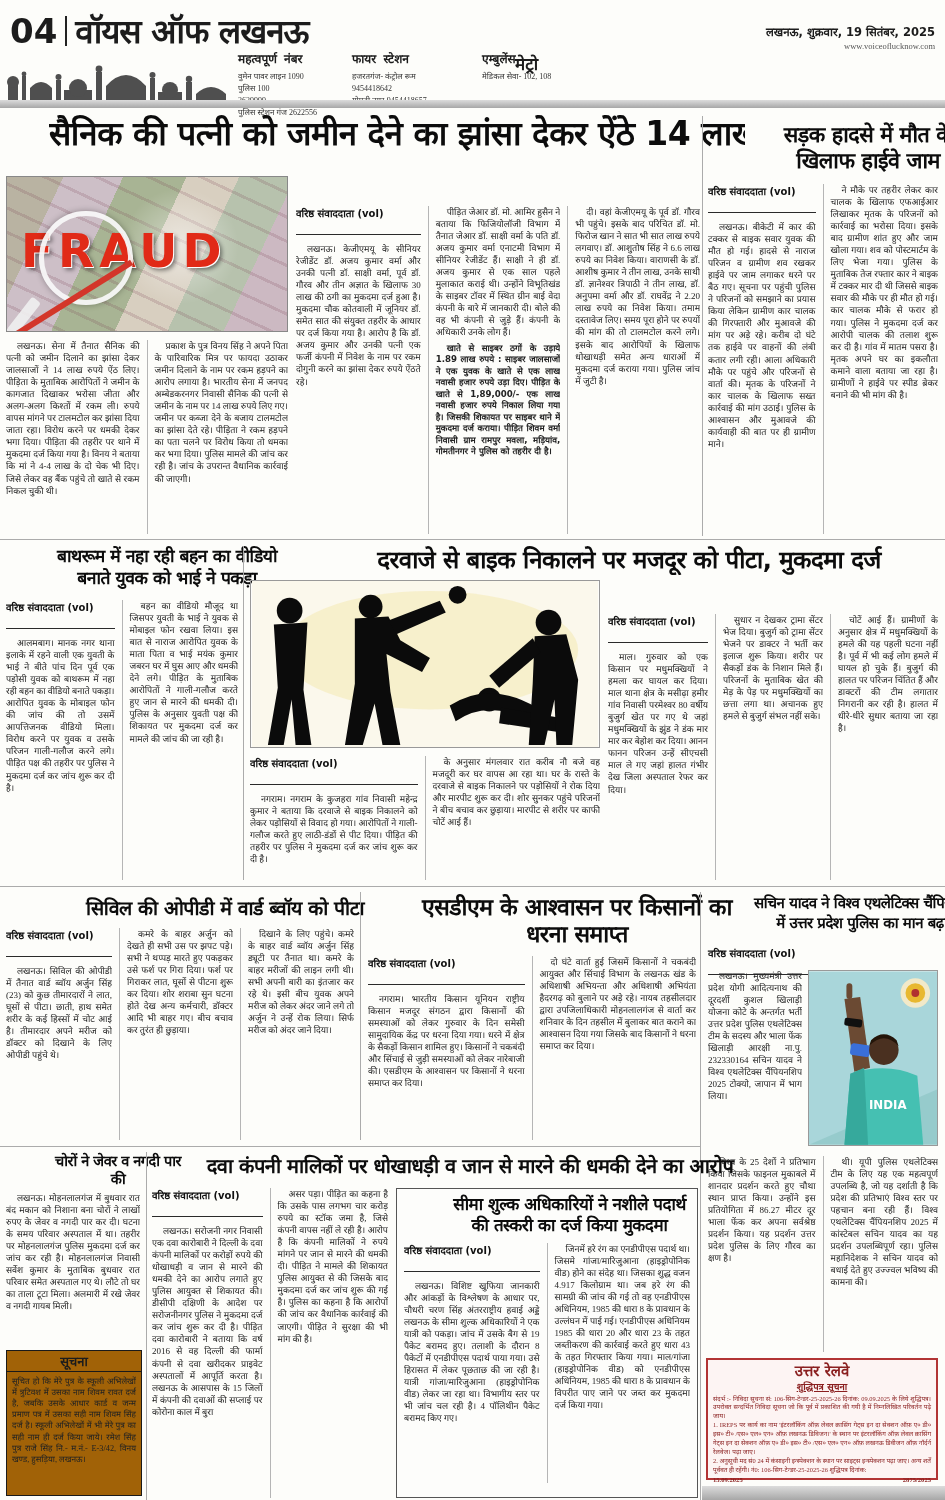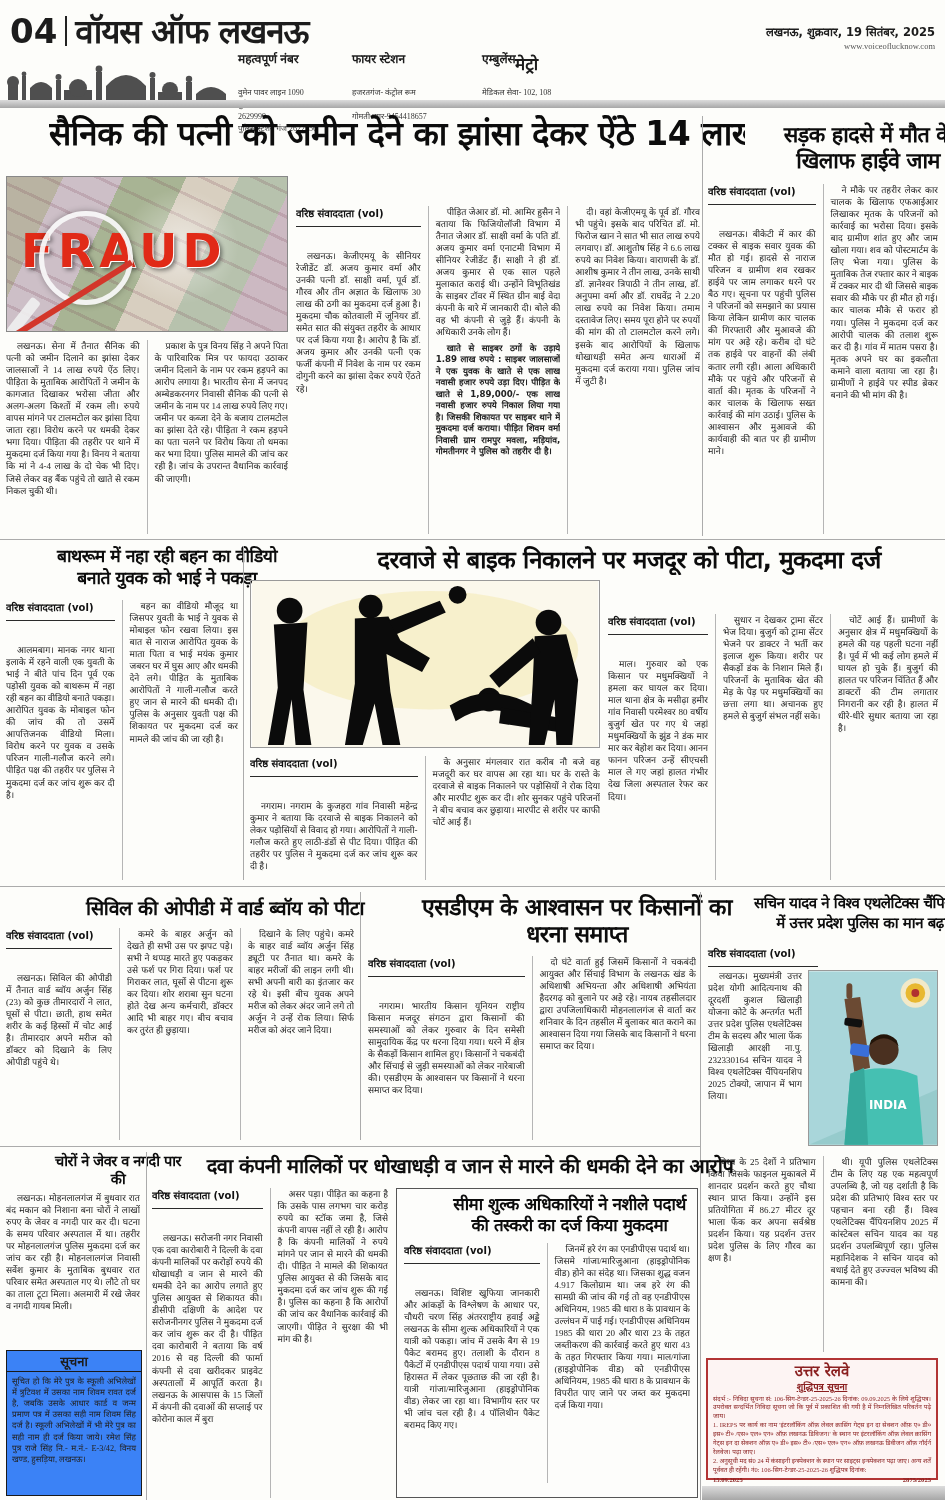--- a/index.html
+++ b/index.html
@@ -3,47 +3,47 @@
 <meta charset="utf-8">
 <style>
   * { margin:0; padding:0; box-sizing:border-box; }
   html,body { width:945px; background:#ffffff; }
   body { font-family:"Liberation Serif", serif; color:#1c1c1c; }
   #page { position:relative; width:945px; height:1500px; background:#fdfdfa; overflow:hidden; }
   .abs { position:absolute; }
   .hl { font-family:"DejaVu Sans", sans-serif; font-weight:900; color:#0c0c0c; text-align:center; letter-spacing:-0.5px;margin-left:45px; }
   .nowrap { white-space:nowrap; overflow:hidden; }
   .byline { font-family:"DejaVu Sans", sans-serif; font-weight:700; font-size:10px; color:#111;
-            border-bottom:1.5px solid #2a2a2a; padding-bottom:6px; margin-bottom:23px; }
+            border-bottom:1.5px solid #2a2a2a; padding-bottom:14px; margin-bottom:8px; }
   .cols { display:flex; }
   .col { flex:1 1 0; overflow:hidden; min-width:0; }
   .col + .col { border-left:1px solid #b5b5b5; margin-left:7px; padding-left:7px; }
   .bt { font-size:9px; line-height:1.34; text-align:justify; text-indent:11px; color:#222; }
   .subhead { font-weight:bold; font-family:"DejaVu Sans", sans-serif; font-size:8.6px; }
   .vd { width:1px; background:#ababab; }
   .hd { height:1px; background:#ababab; }
-  .c-head { font-family:Liberation Sans, sans-serif; font-weight:700; font-size:12px; margin-bottom:20px; }
+  .c-head { font-family:Liberation Mono, monospace; font-weight:700; font-size:12px; margin-bottom:4px; }
   .c-line { font-size:8px; line-height:1.5; color:#333; }
   .graybar { background:linear-gradient(#dcdcdc,#a7a7a7); }
   
   .fraud-box { overflow:hidden; border:1px solid #888;
     background:
       radial-gradient(circle at 62% 45%, rgba(255,255,255,.5), rgba(255,255,255,0) 30%),
       repeating-linear-gradient(25deg, rgba(120,60,80,.18) 0 3px, rgba(0,0,0,0) 3px 22px),
       linear-gradient(115deg,#b9b3a2 0 16%,#cdbfc7 16% 33%,#a8b494 33% 51%,#d8cfc0 51% 66%,#b7c2ad 66% 82%,#ccb9c2 82% 100%); }
   .fraud-word { position:absolute; left:14px; top:46px; font-family:"DejaVu Sans", sans-serif;
       font-weight:900; font-size:47px; letter-spacing:5px; color:#e12a17;
       text-shadow:1px 1px 0 #fff, 3px 3px 4px rgba(0,0,0,.45); }
   .lens { position:absolute; left:32px; top:34px; width:94px; height:94px; border-radius:50%;
       border:5px solid rgba(248,248,248,.92); box-shadow:0 0 6px rgba(0,0,0,.3); }
   .lens-handle { position:absolute; left:10px; top:118px; width:11px; height:46px;
       background:rgba(240,240,240,.9); transform:rotate(38deg); border-radius:3px; }
   .fraud-slash { position:absolute; left:-14px; top:122px; width:150px; height:6px; background:#d3362a; transform:rotate(-32deg); }
   
-  .notice-box { border:1.5px solid #1a1a1a; background:#3b82f6; padding:3px 5px; }
+  .notice-box { border:1.5px solid #1a1a1a; background:#a16207; padding:3px 5px; }
   .notice-title { font-family:"DejaVu Sans", sans-serif; font-weight:900; font-size:13px; text-align:center;
       border-bottom:1.5px solid #1a1a1a; margin:-3px -5px 4px; padding:1px 0; }
   .rail-box { border:2px solid #b23434; background:#fdf4f3; color:#8a1f1f; padding:3px 5px 0; }
   .rail-title { font-family:"DejaVu Sans", sans-serif; font-weight:900; font-size:15px; text-align:center; line-height:1.1; }
   .rail-sub { font-family:"DejaVu Sans", sans-serif; font-weight:700; font-size:9.5px; text-align:center; text-decoration:underline; margin-bottom:2px; }
   .rail-bt { font-size:6.4px; line-height:1.4; text-align:justify; color:#8a1f1f; }
   .rail-num { display:flex; justify-content:space-between; font-size:6.6px; font-weight:bold; margin-top:1px; }
   .rail-footer { background:#9c2424; color:#ffe9e0; font-family:"DejaVu Sans", sans-serif; font-weight:700;
       font-size:8.6px; text-align:center; margin:3px -5px 0; padding:2px 0; letter-spacing:1px; }
 </style>

